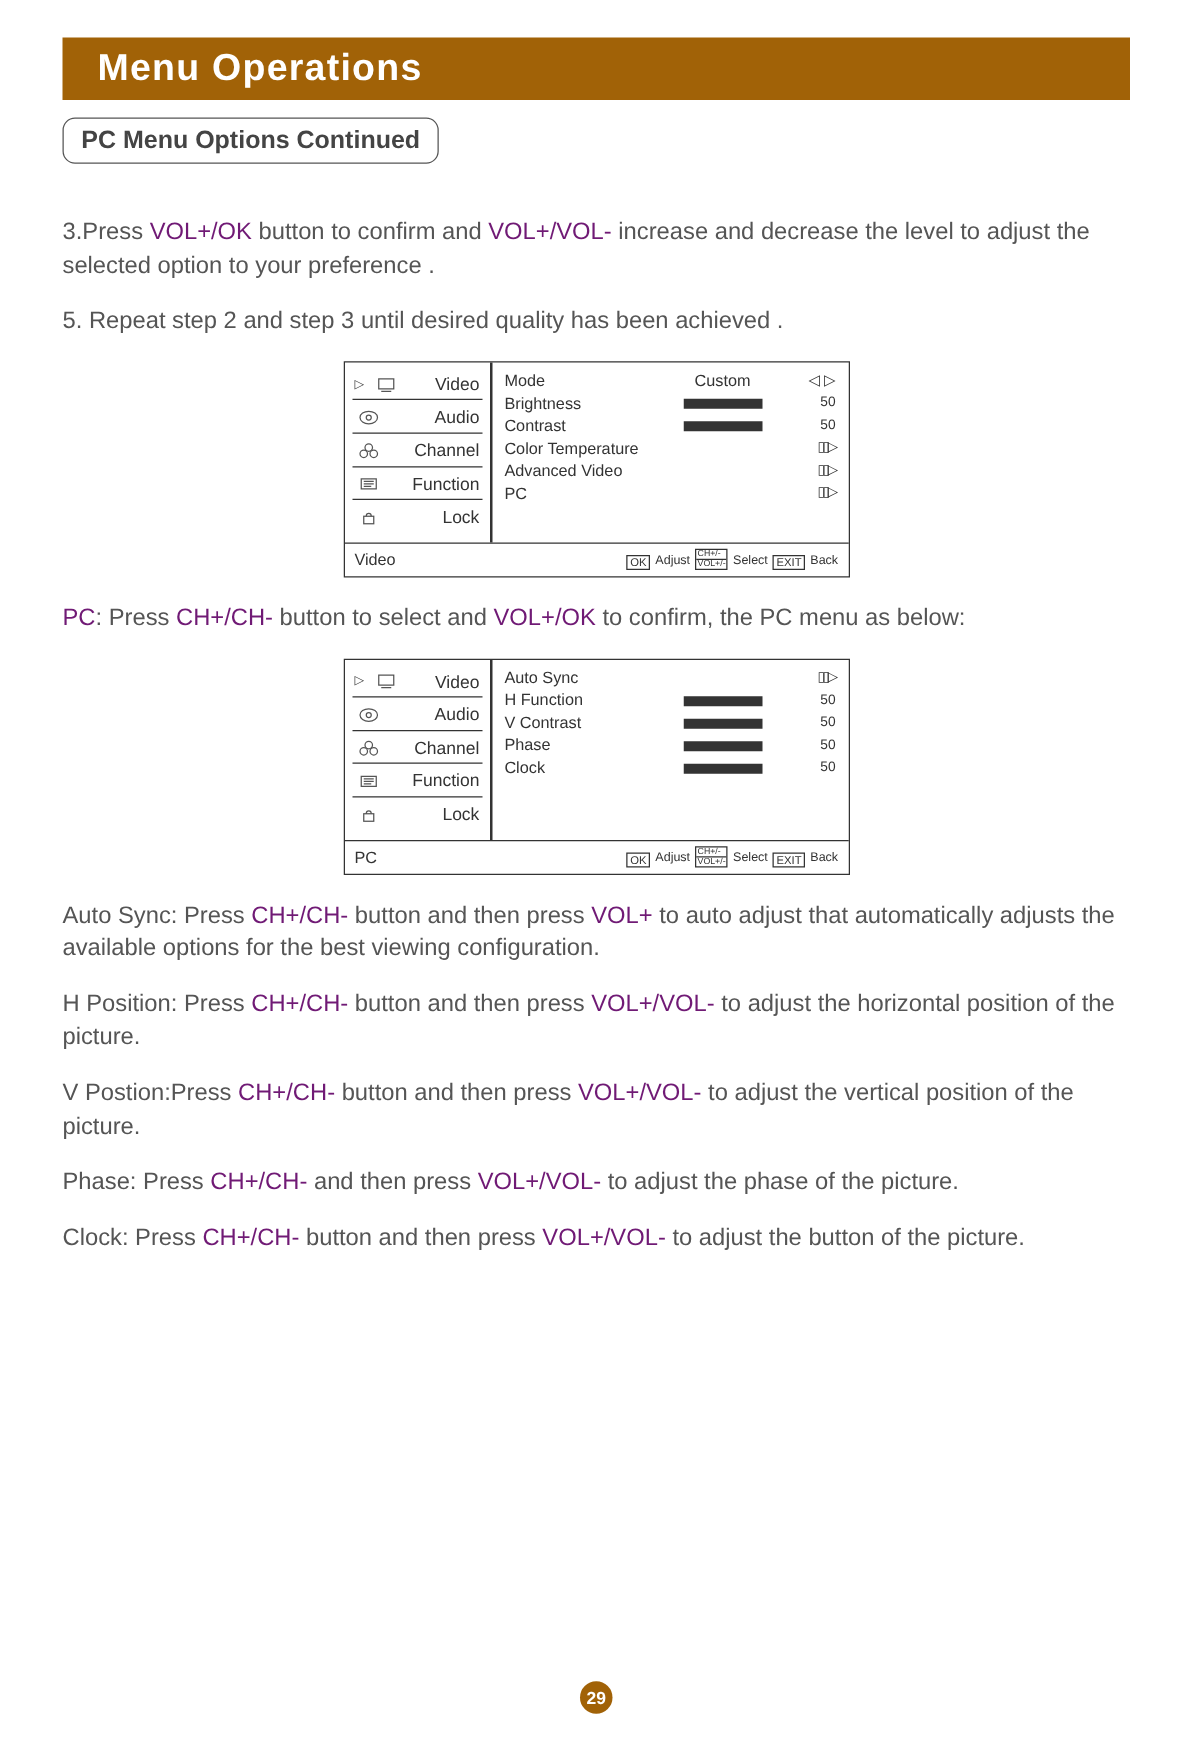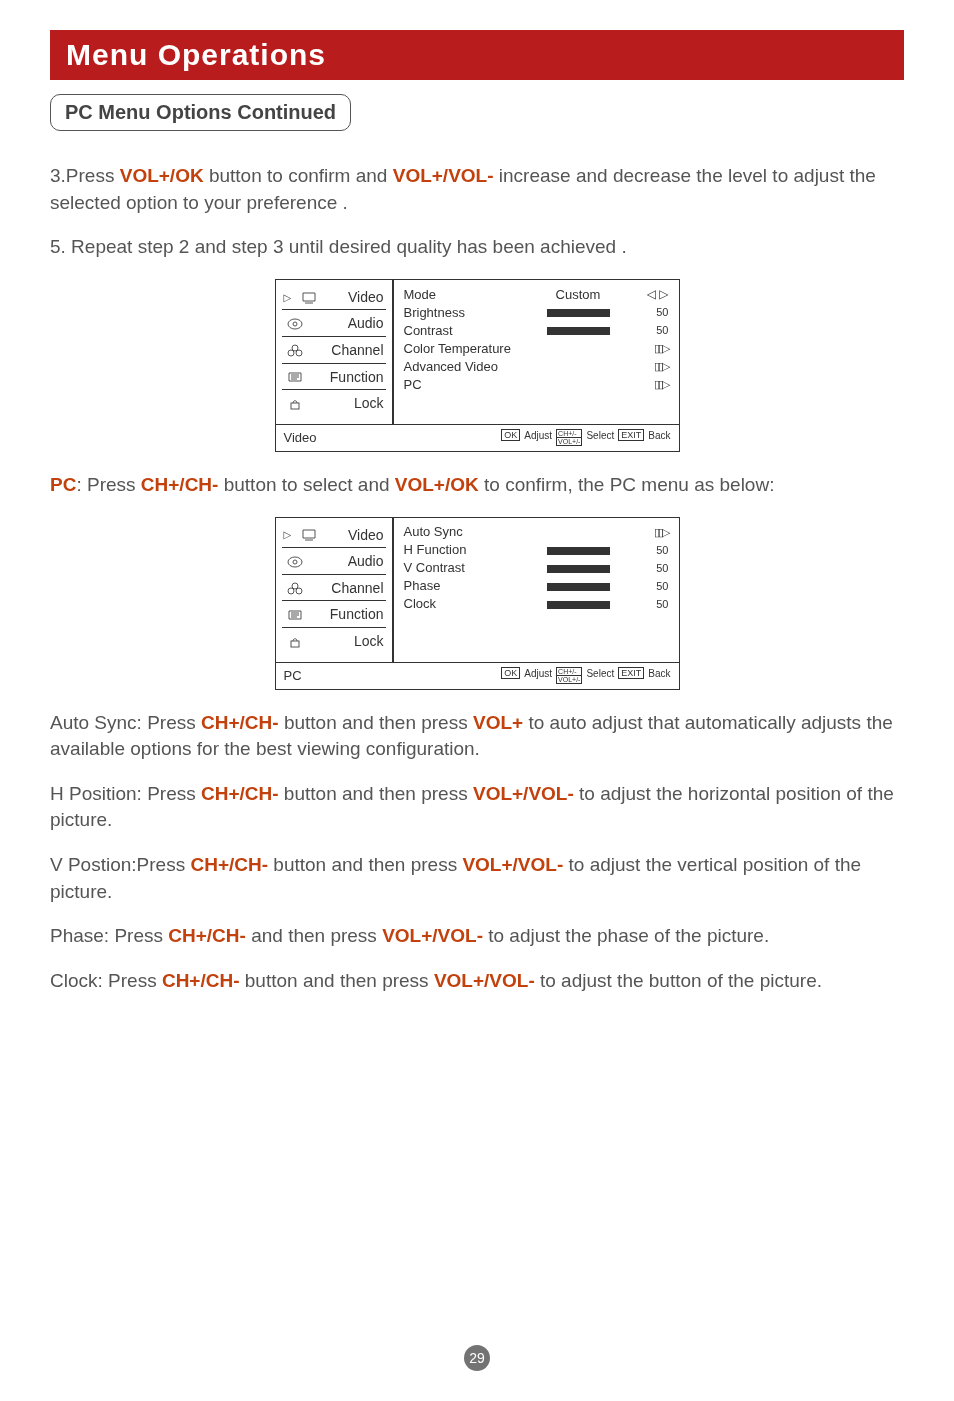--- a/index.html
+++ b/index.html
@@ -1,46 +1,46 @@
 <!DOCTYPE html>
 <html><head>
 <meta charset="utf-8">
 <style>
   * { box-sizing: border-box; margin: 0; padding: 0; }
   html, body { width: 954px; height: 1401px; background: #fff; font-family: Arial, Helvetica, sans-serif; color: #555; }
   .page { width: 954px; height: 1401px; padding: 30px 50px 40px 50px; position: relative; }
-  .title-bar { background: #b91c1c; color: #fff; padding: 8px 16px; font-size: 30px; font-weight: bold; letter-spacing: 1px; margin-bottom: 14px; }
-  .subtitle-box { border: 1px solid #555; border-radius: 10px; padding: 6px 14px; display: inline-block; font-size: 20px; font-weight: bold; color: #444; margin-bottom: 32px; }
+  .title-bar { background: #a16207; color: #fff; padding: 8px 28px; font-size: 30px; font-weight: bold; letter-spacing: 1px; margin-bottom: 14px; }
+  .subtitle-box { border: 1px solid #555; border-radius: 10px; padding: 6px 14px; display: inline-block; font-size: 20px; font-weight: bold; color: #444; margin-bottom: 42px; }
   .body { font-size: 19px; line-height: 1.4; color: #555; }
   .body p, .body div.para { margin-bottom: 18px; }
-  .body strong { font-weight: bold; color: #c2410c; }
+  .body strong { font-weight: normal; color: #701a75; }
   .osd-wrap { display: flex; justify-content: center; margin: 18px 0 20px; }
   .osd { border: 1px solid #333; background: #fff; width: 405px; font-size: 13px; color: #333; }
   .osd-top { display: flex; }
   .osd-left { width: 118px; border-right: 2px solid #333; padding: 4px 6px 8px 6px; }
   .osd-tab { border-bottom: 1px solid #333; padding: 4px 2px 2px 2px; display: flex; align-items: center; gap: 6px; }
   .osd-tab:last-child { border-bottom: none; gap: 16px; }
   .osd-tab .lbl { font-size: 14px; text-align: right; display: block; flex: 1; }
   .osd-tab .ic { display: inline-flex; width: 22px; height: 16px; align-items: center; justify-content: center; }
   .osd-right { flex: 1; padding: 6px 10px; }
   .osd-row { display: flex; align-items: center; height: 18px; gap: 23px; }
   .osd-row .rl { flex: 0 0 120px; }
   .osd-row .rbar { flex: 1; display: flex; align-items: center; }
   .osd-row .bar { height: 8px; background: #333; flex: 1; }
   .osd-row .rv { width: 36px; text-align: right; font-size: 11px; }
   .osd-row .arrow-slim { width: 36px; text-align: right; letter-spacing: -2px; font-size: 11px; }
   .osd-row .diamond { width: 36px; text-align: right; font-size: 12px; }
   .osd-bottom { border-top: 1px solid #333; display: flex; align-items: center; padding: 4px 8px; font-size: 10px; }
   .osd-bottom .bl { flex: 1; font-size: 13px; }
-  .osd-bottom .br { display: flex; align-items: flex-start; gap: 4px; }
+  .osd-bottom .br { display: flex; align-items: flex-end; gap: 4px; }
   .kbox { border: 1px solid #333; padding: 0 2px; font-size: 9px; line-height: 10px; display: inline-block; }
   .kstack { display: inline-flex; flex-direction: column; border: 1px solid #333; font-size: 7px; line-height: 7px; }
   .kstack span { padding: 0 1px; }
   .kstack span:first-child { border-bottom: 1px solid #333; }
-  .page-num { position: absolute; bottom: 30px; left: 50%; transform: translateX(-50%); width: 26px; height: 26px; border-radius: 50%; background: #737373; color: #fff; font-size: 14px; display: flex; align-items: center; justify-content: center; font-weight: normal; }
+  .page-num { position: absolute; bottom: 30px; left: 50%; transform: translateX(-50%); width: 26px; height: 26px; border-radius: 50%; background: #a16207; color: #fff; font-size: 14px; display: flex; align-items: center; justify-content: center; font-weight: bold; }
   .caret { font-size: 10px; color: #444; margin-right: 2px; }
 </style>
 </head>
 <body>
 
 <div class="page">
   <div class="title-bar">Menu Operations</div>
   <div class="subtitle-box">PC Menu Options Continued</div>
 
   <div class="body">

